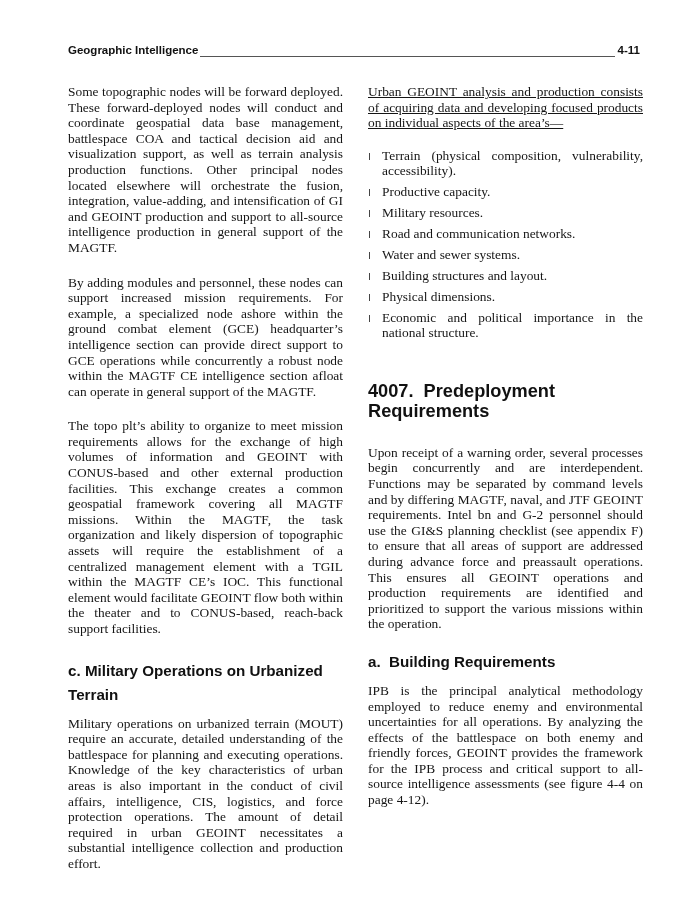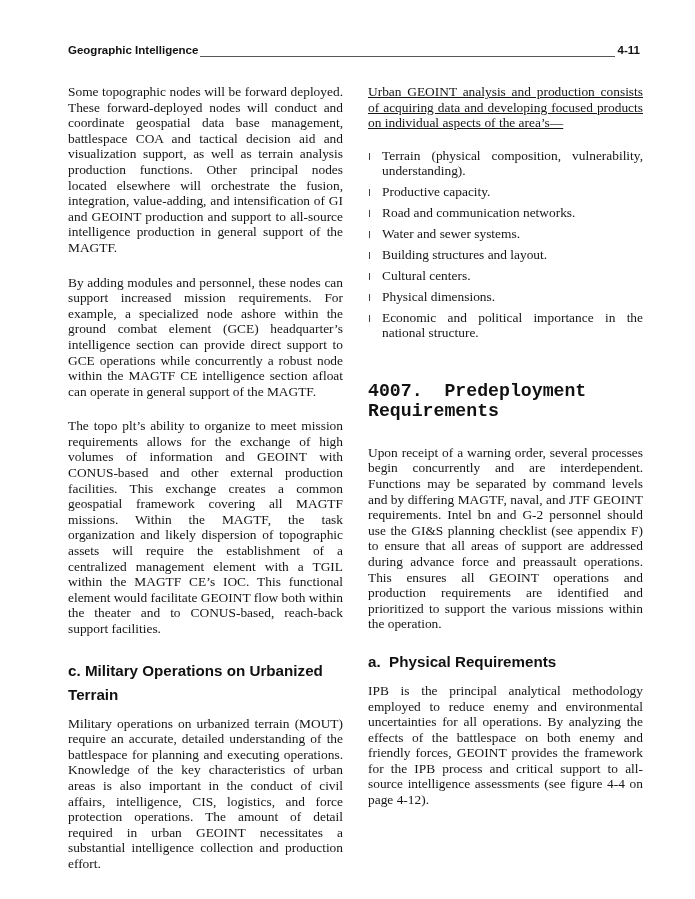--- a/index.html
+++ b/index.html
@@ -53,21 +53,21 @@
     }
     h3.sub {
       font-family: "Liberation Sans", sans-serif;
       font-weight: bold;
       font-size: 15.2px;
       line-height: 24px;
       margin: 16px 0 9px 0;
       color: #111;
     }
     h2.section {
-      font-family: Liberation Mono, monospace;
+      font-family: Liberation Sans, sans-serif;
       font-weight: bold;
       font-size: 18.2px;
       line-height: 20px;
       margin: 0 0 24px 0;
       color: #111;
     }
     ul.bullets {
       list-style: none;
       margin: -1px 0 0 0;
       padding: 0;
@@ -100,31 +100,31 @@
   <p class="body">Some topographic nodes will be forward deployed. These forward-deployed nodes will conduct and coordinate geospatial data base management, battlespace COA and tactical decision aid and visualization support, as well as terrain analysis production functions. Other principal nodes located elsewhere will orchestrate the fusion, integration, value-adding, and intensification of GI and GEOINT production and support to all-source intelligence production in general support of the MAGTF.</p>
   <p class="body">By adding modules and personnel, these nodes can support increased mission requirements. For example, a specialized node ashore within the ground combat element (GCE) headquarter’s intelligence section can provide direct support to GCE operations while concurrently a robust node within the MAGTF CE intelligence section afloat can operate in general support of the MAGTF.</p>
   <p class="body" style="margin-bottom:22px;">The topo plt’s ability to organize to meet mission requirements allows for the exchange of high volumes of information and GEOINT with CONUS-based and other external production facilities. This exchange creates a common geospatial framework covering all MAGTF missions. Within the MAGTF, the task organization and likely dispersion of topographic assets will require the establishment of a centralized management element with a TGIL within the MAGTF CE’s IOC. This functional element would facilitate GEOINT flow both within the theater and to CONUS-based, reach-back support facilities.</p>
   <h3 class="sub">c.  Military Operations on Urbanized Terrain</h3>
   <p class="body">Military operations on urbanized terrain (MOUT) require an accurate, detailed understanding of the battlespace for planning and executing operations. Knowledge of the key characteristics of urban areas is also important in the conduct of civil affairs, intelligence, CIS, logistics, and force protection operations. The amount of detail required in urban GEOINT necessitates a substantial intelligence collection and production effort.</p>
 </div>
 
 <div class="col right">
   <p class="body" style="margin-bottom:18px;text-decoration:underline;">Urban GEOINT analysis and production consists of acquiring data and developing focused products on individual aspects of the area’s—</p>
   <ul class="bullets">
-    <li><span class="bullet"></span><span>Terrain (physical composition, vulnerability, understanding).</span></li>
+    <li><span class="bullet"></span><span>Terrain (physical composition, vulnerability, accessibility).</span></li>
     <li><span class="bullet"></span><span>Productive capacity.</span></li>
+    <li><span class="bullet"></span><span>Military resources.</span></li>
     <li><span class="bullet"></span><span>Road and communication networks.</span></li>
     <li><span class="bullet"></span><span>Water and sewer systems.</span></li>
     <li><span class="bullet"></span><span>Building structures and layout.</span></li>
-    <li><span class="bullet"></span><span>Cultural centers.</span></li>
     <li><span class="bullet"></span><span>Physical dimensions.</span></li>
     <li><span class="bullet"></span><span>Economic and political importance in the national structure.</span></li>
   </ul>
 
   <h2 class="section" style="margin-top:40px;">
     <span style="white-space:pre;">4007.  Predeployment</span><br>
     <span>Requirements</span>
   </h2>
   <p class="body" style="margin-bottom:18px;">Upon receipt of a warning order, several processes begin concurrently and are interdependent. Functions may be separated by command levels and by differing MAGTF, naval, and JTF GEOINT requirements. Intel bn and G-2 personnel should use the GI&amp;S planning checklist (see appendix F) to ensure that all areas of support are addressed during advance force and preassault operations. This ensures all GEOINT operations and production requirements are identified and prioritized to support the various missions within the operation.</p>
 
-  <h3 class="sub" style="white-space:pre;">a.  Physical Requirements</h3>
+  <h3 class="sub" style="white-space:pre;">a.  Building Requirements</h3>
   <p class="body">IPB is the principal analytical methodology employed to reduce enemy and environmental uncertainties for all operations. By analyzing the effects of the battlespace on both enemy and friendly forces, GEOINT provides the framework for the IPB process and critical support to all-source intelligence assessments (see figure 4-4 on page 4-12).</p>
 </div>
 
 </body></html>

